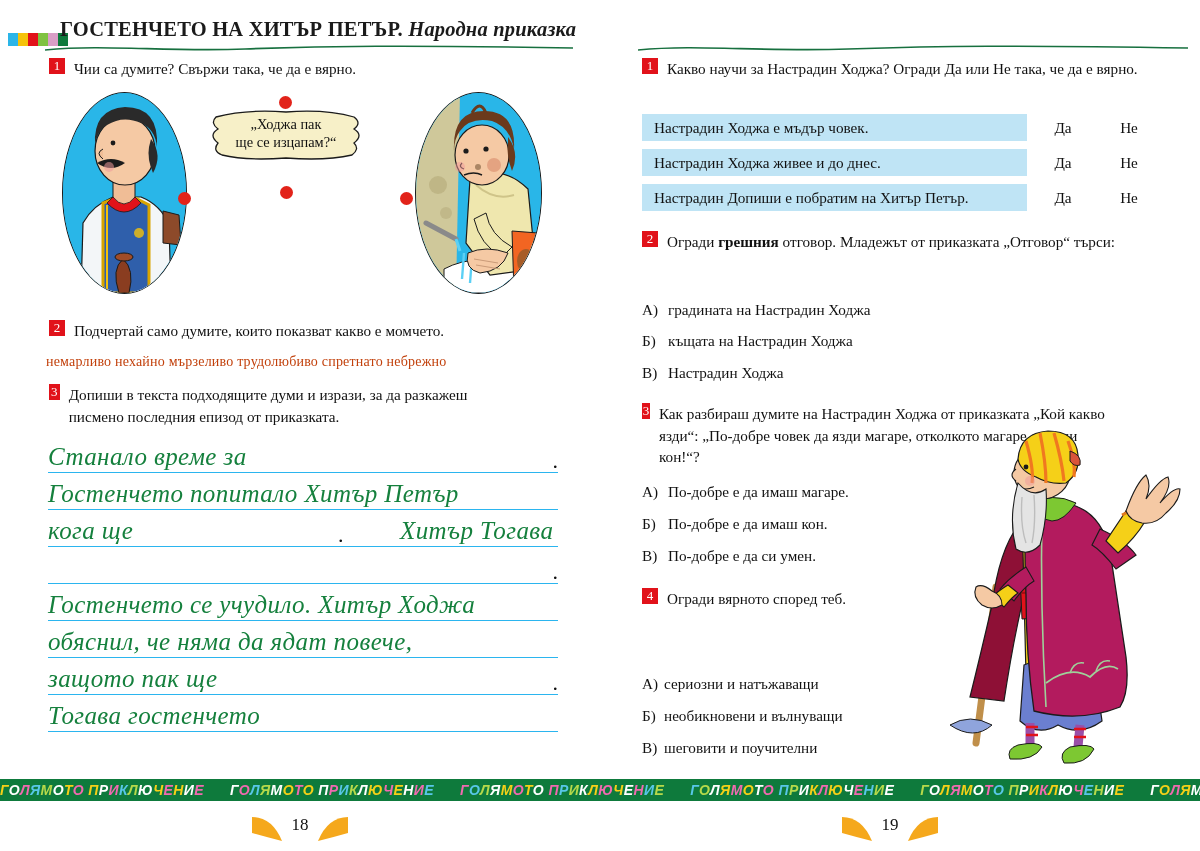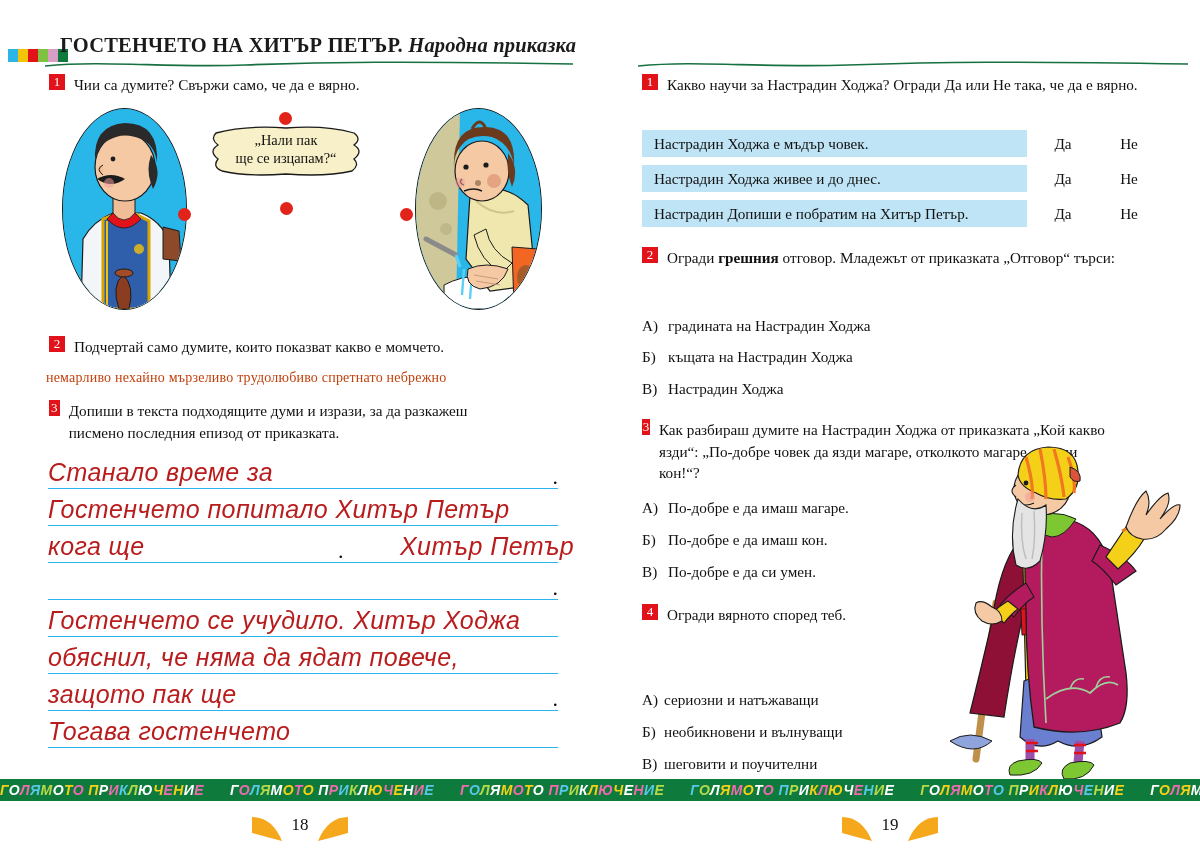--- a/index.html
+++ b/index.html
@@ -4,21 +4,21 @@
 <style>
   html,body{margin:0;padding:0;}
   body{
     width:1200px;height:851px;
     background:#ffffff;
     font-family:"Liberation Serif", serif;
     overflow:hidden;
     position:relative;
   }
   .spread{position:relative;width:1200px;height:851px;}
-  .page{position:absolute;top:16px;height:649px;}
+  .page{position:absolute;top:0;height:649px;}
   .page-left{left:0;width:600px;}
   .page-right{left:600px;width:600px;}
 
   
   .head-wrap{position:absolute;}
   .colorbar{display:flex;position:absolute;bottom:2px;left:0;}
   .colorbar i{display:block;width:10px;height:13px;}
   .head-title{
     font-family:"Liberation Serif", serif;
     font-weight:bold;font-size:20.5px;letter-spacing:.2px;
@@ -60,22 +60,22 @@
   }
 
   
   .writing{position:absolute;left:48px;width:510px;}
   .wline{position:relative;height:37px;}
   .wline .ruleline{
     position:absolute;left:0;right:0;bottom:7px;height:1.4px;background:#2bb5ef;
   }
   .wline .cursive{
     position:absolute;left:0;bottom:9px;
-    font-family:Liberation Sans, sans-serif;
-    font-style:italic;font-size:25px;color:#b91c1c;
+    font-family:Liberation Serif, serif;
+    font-style:italic;font-size:25px;color:#15803d;
     white-space:nowrap;letter-spacing:.4px;
   }
   .wline .cursive.shift{left:352px;}
   .wline .period{position:absolute;bottom:6px;font-size:22px;color:#111;}
 
   
   .qtable{position:absolute;}
   .qrow{display:flex;align-items:center;margin-bottom:8px;}
   .qcell{
     background:#bfe4f5;height:27px;line-height:27px;
@@ -134,21 +134,21 @@
     </div>
 
     <div class="rule" style="left:45px;top:44px;width:528px;">
       <svg width="528" height="9" viewBox="0 0 528 9">
           <path d="M0 6 C 60 0, 120 8, 200 5 S 360 1, 528 4" stroke="#17703f" stroke-width="1.6" fill="none"></path>
         </svg>
     </div>
 
     <div class="exrow" style="left:49px;top:58px;width:500px;">
       <span class="exnum">1</span>
-      <span class="extext">Чии са думите? Свържи само, че да е вярно.</span>
+      <span class="extext">Чии са думите? Свържи така, че да е вярно.</span>
     </div>
 
     <div class="oval" style="left:62px;top:92px;width:123px;height:200px;">
       <svg width="123" height="200" viewBox="0 0 123 200">
         <rect width="123" height="200" fill="#29b6e8"></rect>
 
         <ellipse cx="60" cy="196" rx="72" ry="16" fill="#f5efd8" stroke="#1b1b1b" stroke-width="1"></ellipse>
 
         <path d="M18 200 L20 130 Q30 112 50 104 L78 104 Q98 112 106 132 L108 200 Z" fill="#f3f6f8" stroke="#1b1b1b" stroke-width="1.2"></path>
 
@@ -222,21 +222,21 @@
         <circle cx="62" cy="74" r="3" fill="#7a5a3a" opacity=".6"></circle>
       </svg>
     </div>
     <div class="dot" style="left:400px;top:192px;"></div>
 
     <div class="bubble" style="left:206px;top:103px;width:160px;height:60px;">
       <svg width="160" height="60" viewBox="0 0 160 60" style="position:absolute;left:0;top:0;">
         <path d="M10 14 Q4 20 12 26 Q2 32 12 40 Q6 48 16 52 Q40 58 80 55 Q120 58 146 52 Q154 46 148 40 Q158 32 148 26 Q156 20 148 14 Q120 6 80 9 Q40 6 10 14 Z" fill="#f7f0c8" stroke="#1b1b1b" stroke-width="1.3"></path>
       </svg>
       <div class="btxt">
-        <span>„Нали пак</span>
+        <span>„Ходжа пак</span>
         <span>ще се изцапам?“</span>
       </div>
     </div>
     <div class="dot" style="left:279px;top:96px;"></div>
 
     <div class="dot" style="left:280px;top:186px;"></div>
 
     <div class="exrow" style="left:49px;top:320px;width:510px;">
       <span class="exnum">2</span>
       <span class="extext">Подчертай само думите, които показват какво е момчето.</span>
@@ -255,21 +255,21 @@
         <span class="period" style="right:0;">.</span>
         <span class="ruleline"></span>
       </div>
       <div class="wline">
         <span class="cursive">Гостенчето попитало Хитър Петър</span>
         <span class="ruleline"></span>
       </div>
       <div class="wline">
         <span class="cursive">кога ще</span>
         <span class="period" style="left:290px;">.</span>
-        <span class="cursive shift">Хитър Петър</span>
+        <span class="cursive shift">Хитър Тогава</span>
         <span class="ruleline"></span>
       </div>
       <div class="wline">
         <span class="period" style="right:0;">.</span>
         <span class="ruleline"></span>
       </div>
       <div class="wline">
         <span class="cursive">Гостенчето се учудило. Хитър Ходжа</span>
         <span class="ruleline"></span>
       </div>

